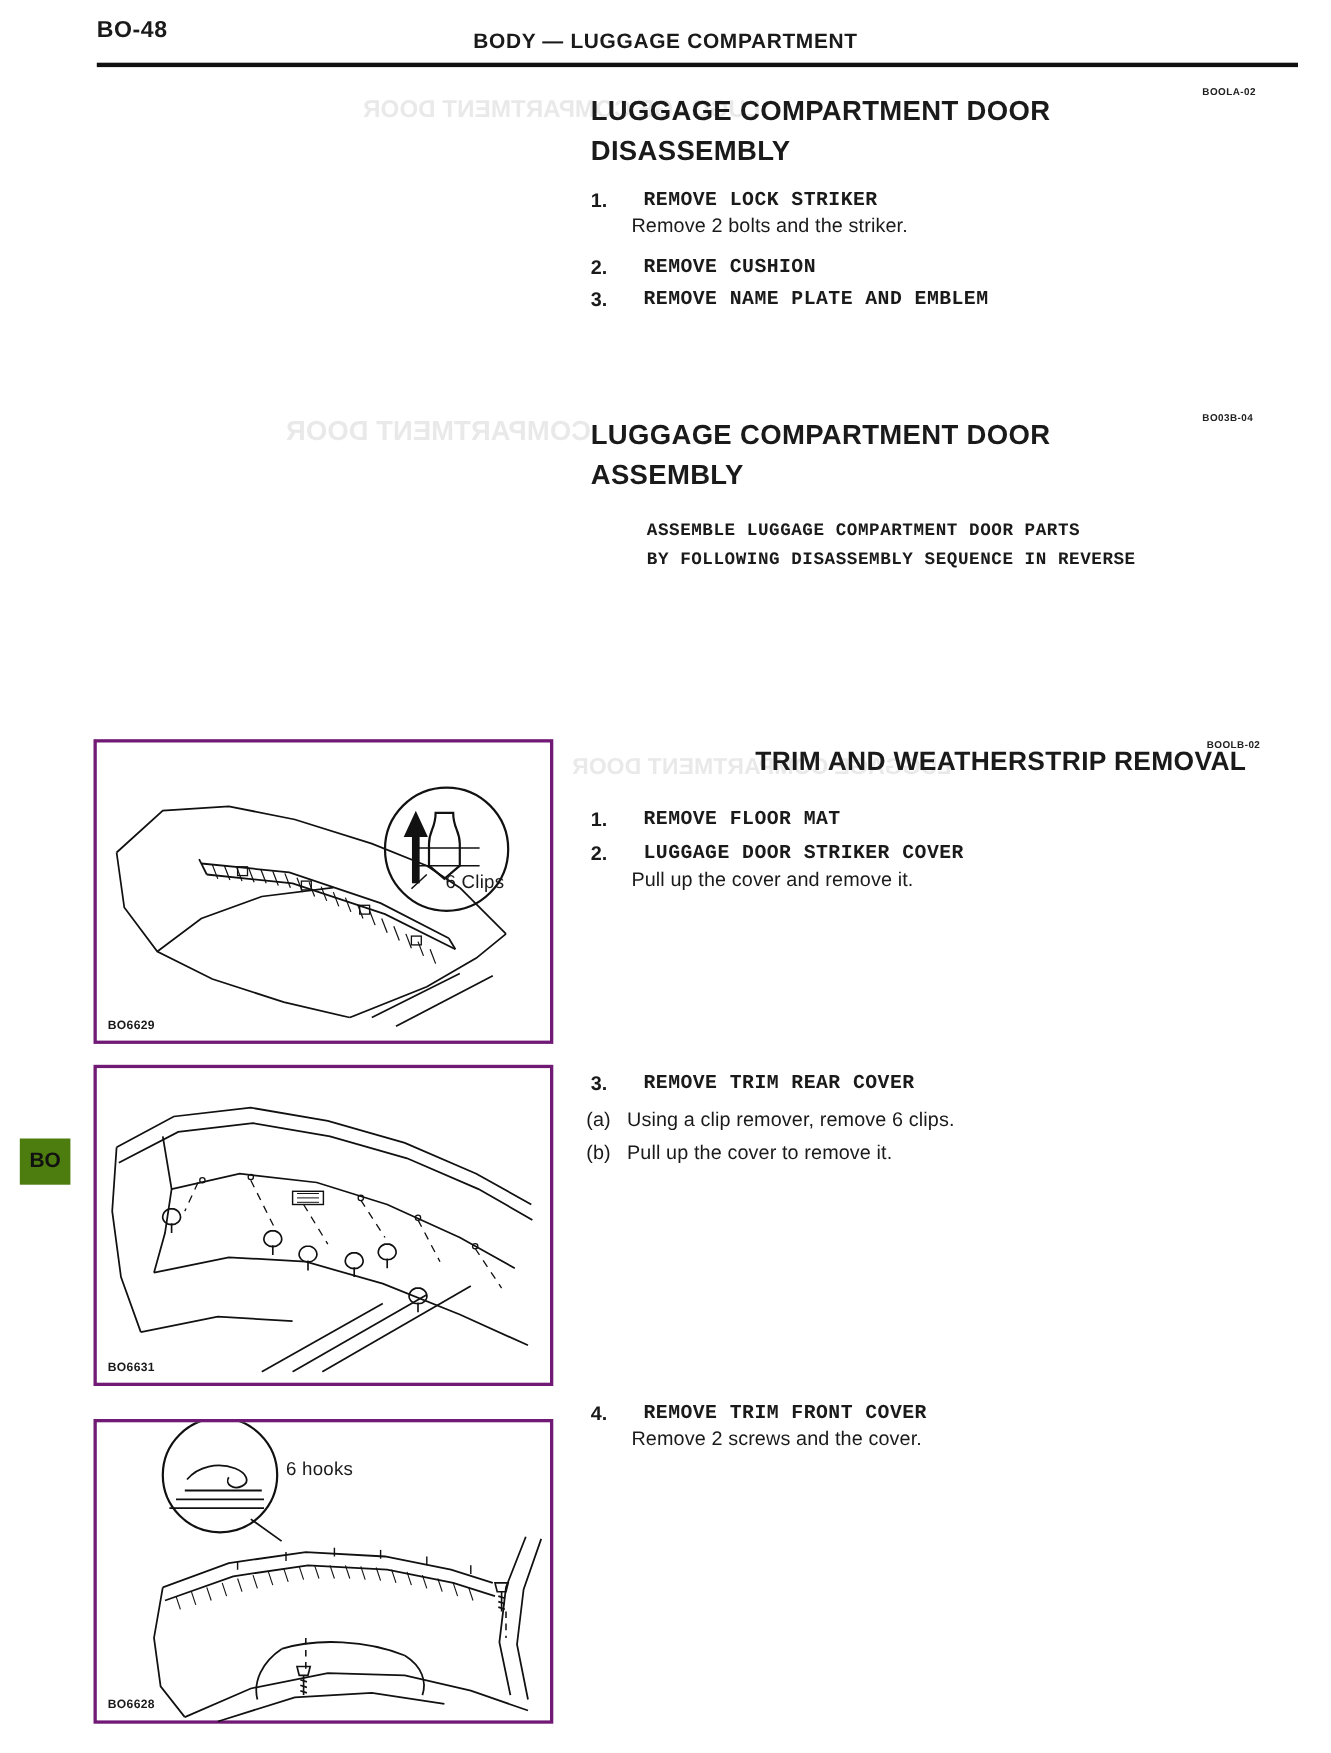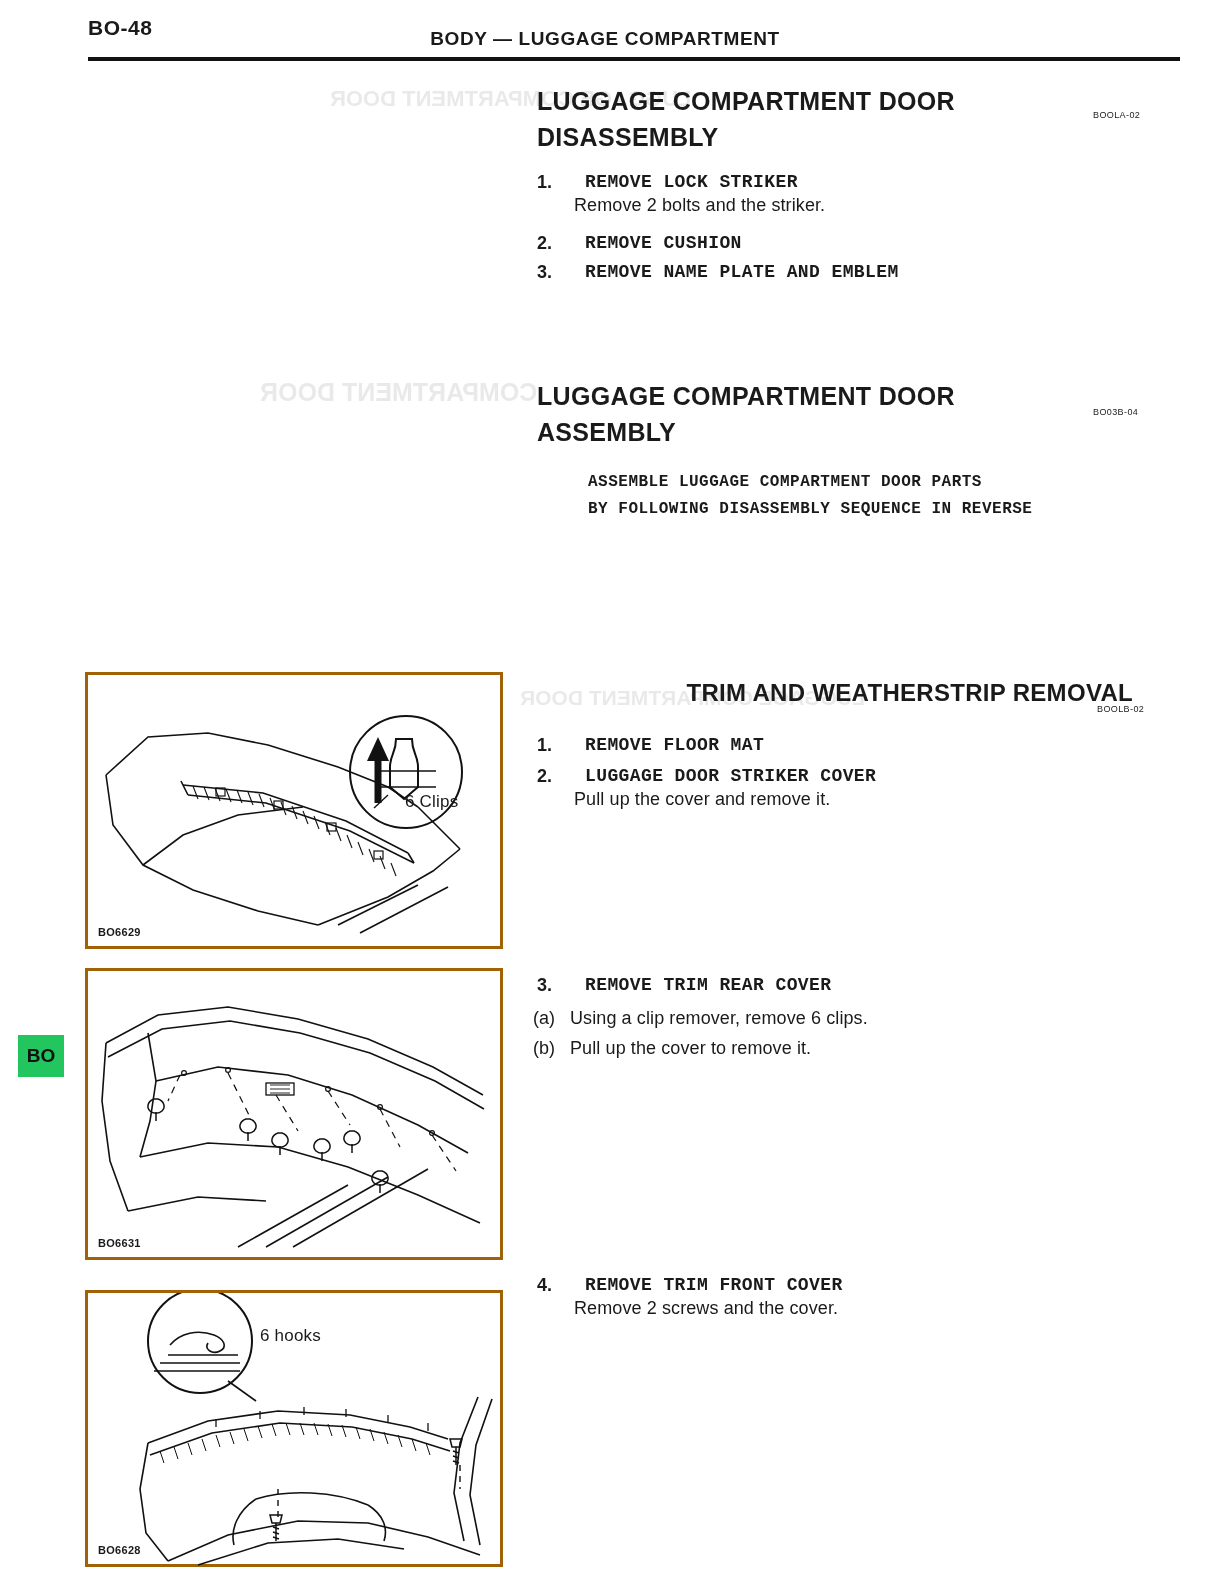--- a/index.html
+++ b/index.html
@@ -44,44 +44,43 @@
     background: #111;
   }
 
   
   .side-tab {
     position: absolute;
     left: 18px;
     top: 1035px;
     width: 46px;
     height: 42px;
-    background: #22c55e;
+    background: #4d7c0f;
     display: flex;
     align-items: center;
     justify-content: center;
     font-size: 19px;
     font-weight: bold;
     color: #111;
   }
 
   
   .sect-title {
     position: absolute;
     font-size: 25px;
     font-weight: bold;
     letter-spacing: 0.3px;
     line-height: 1.45;
   }
   .code-id {
     position: absolute;
     font-size: 9px;
-    font-weight: normal;
+    font-weight: bold;
     letter-spacing: 0.4px;
     color: #222;
-    margin-top: 32px;
   }
   .step {
     position: absolute;
     font-size: 18px;
   }
   .step .num {
     position: absolute;
     left: 0;
     top: 0;
     font-weight: bold;
@@ -105,21 +104,21 @@
     font-size: 16px;
     font-weight: bold;
     letter-spacing: 0.5px;
     line-height: 1.5;
     font-family: Liberation Mono, monospace;
   }
 
   
   .figure {
     position: absolute;
-    border: 3px solid #a16207;
+    border: 3px solid #701a75;
     background: #fff;
     box-sizing: border-box;
     padding-left: 24px;
   }
   .figure .fig-code {
     position: absolute;
     left: 10px;
     bottom: 8px;
     font-size: 11px;
     font-weight: bold;

